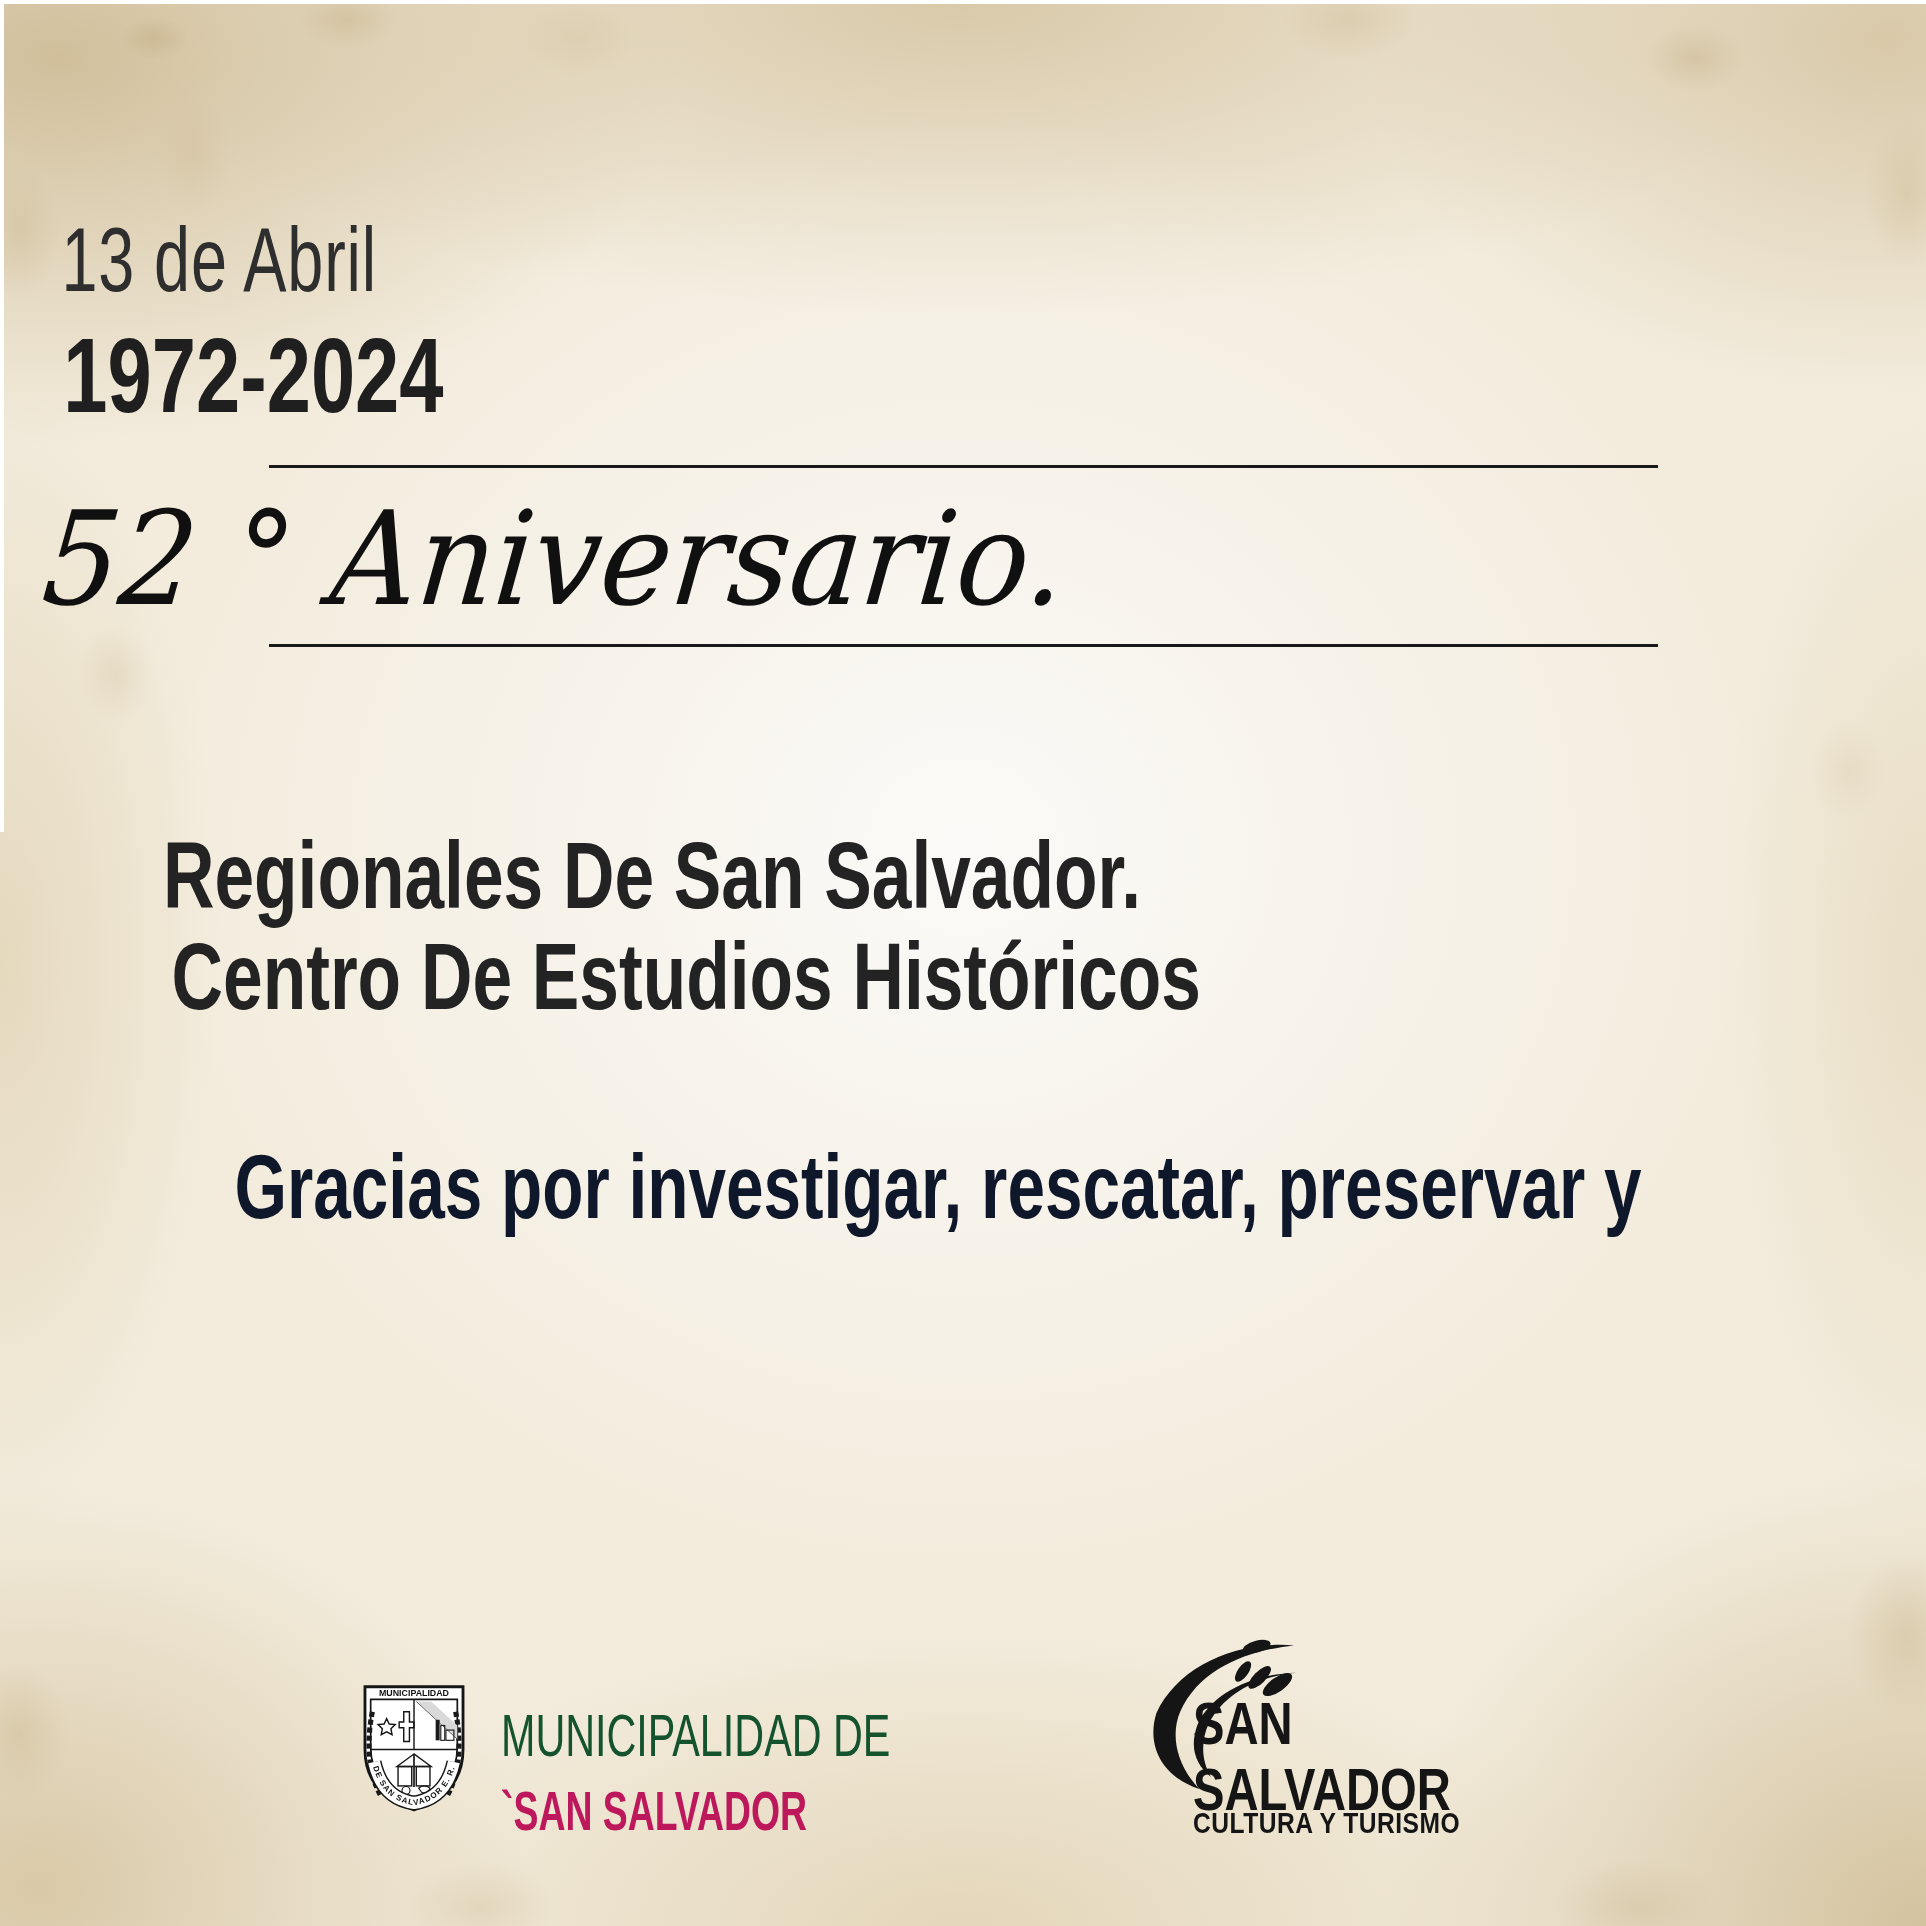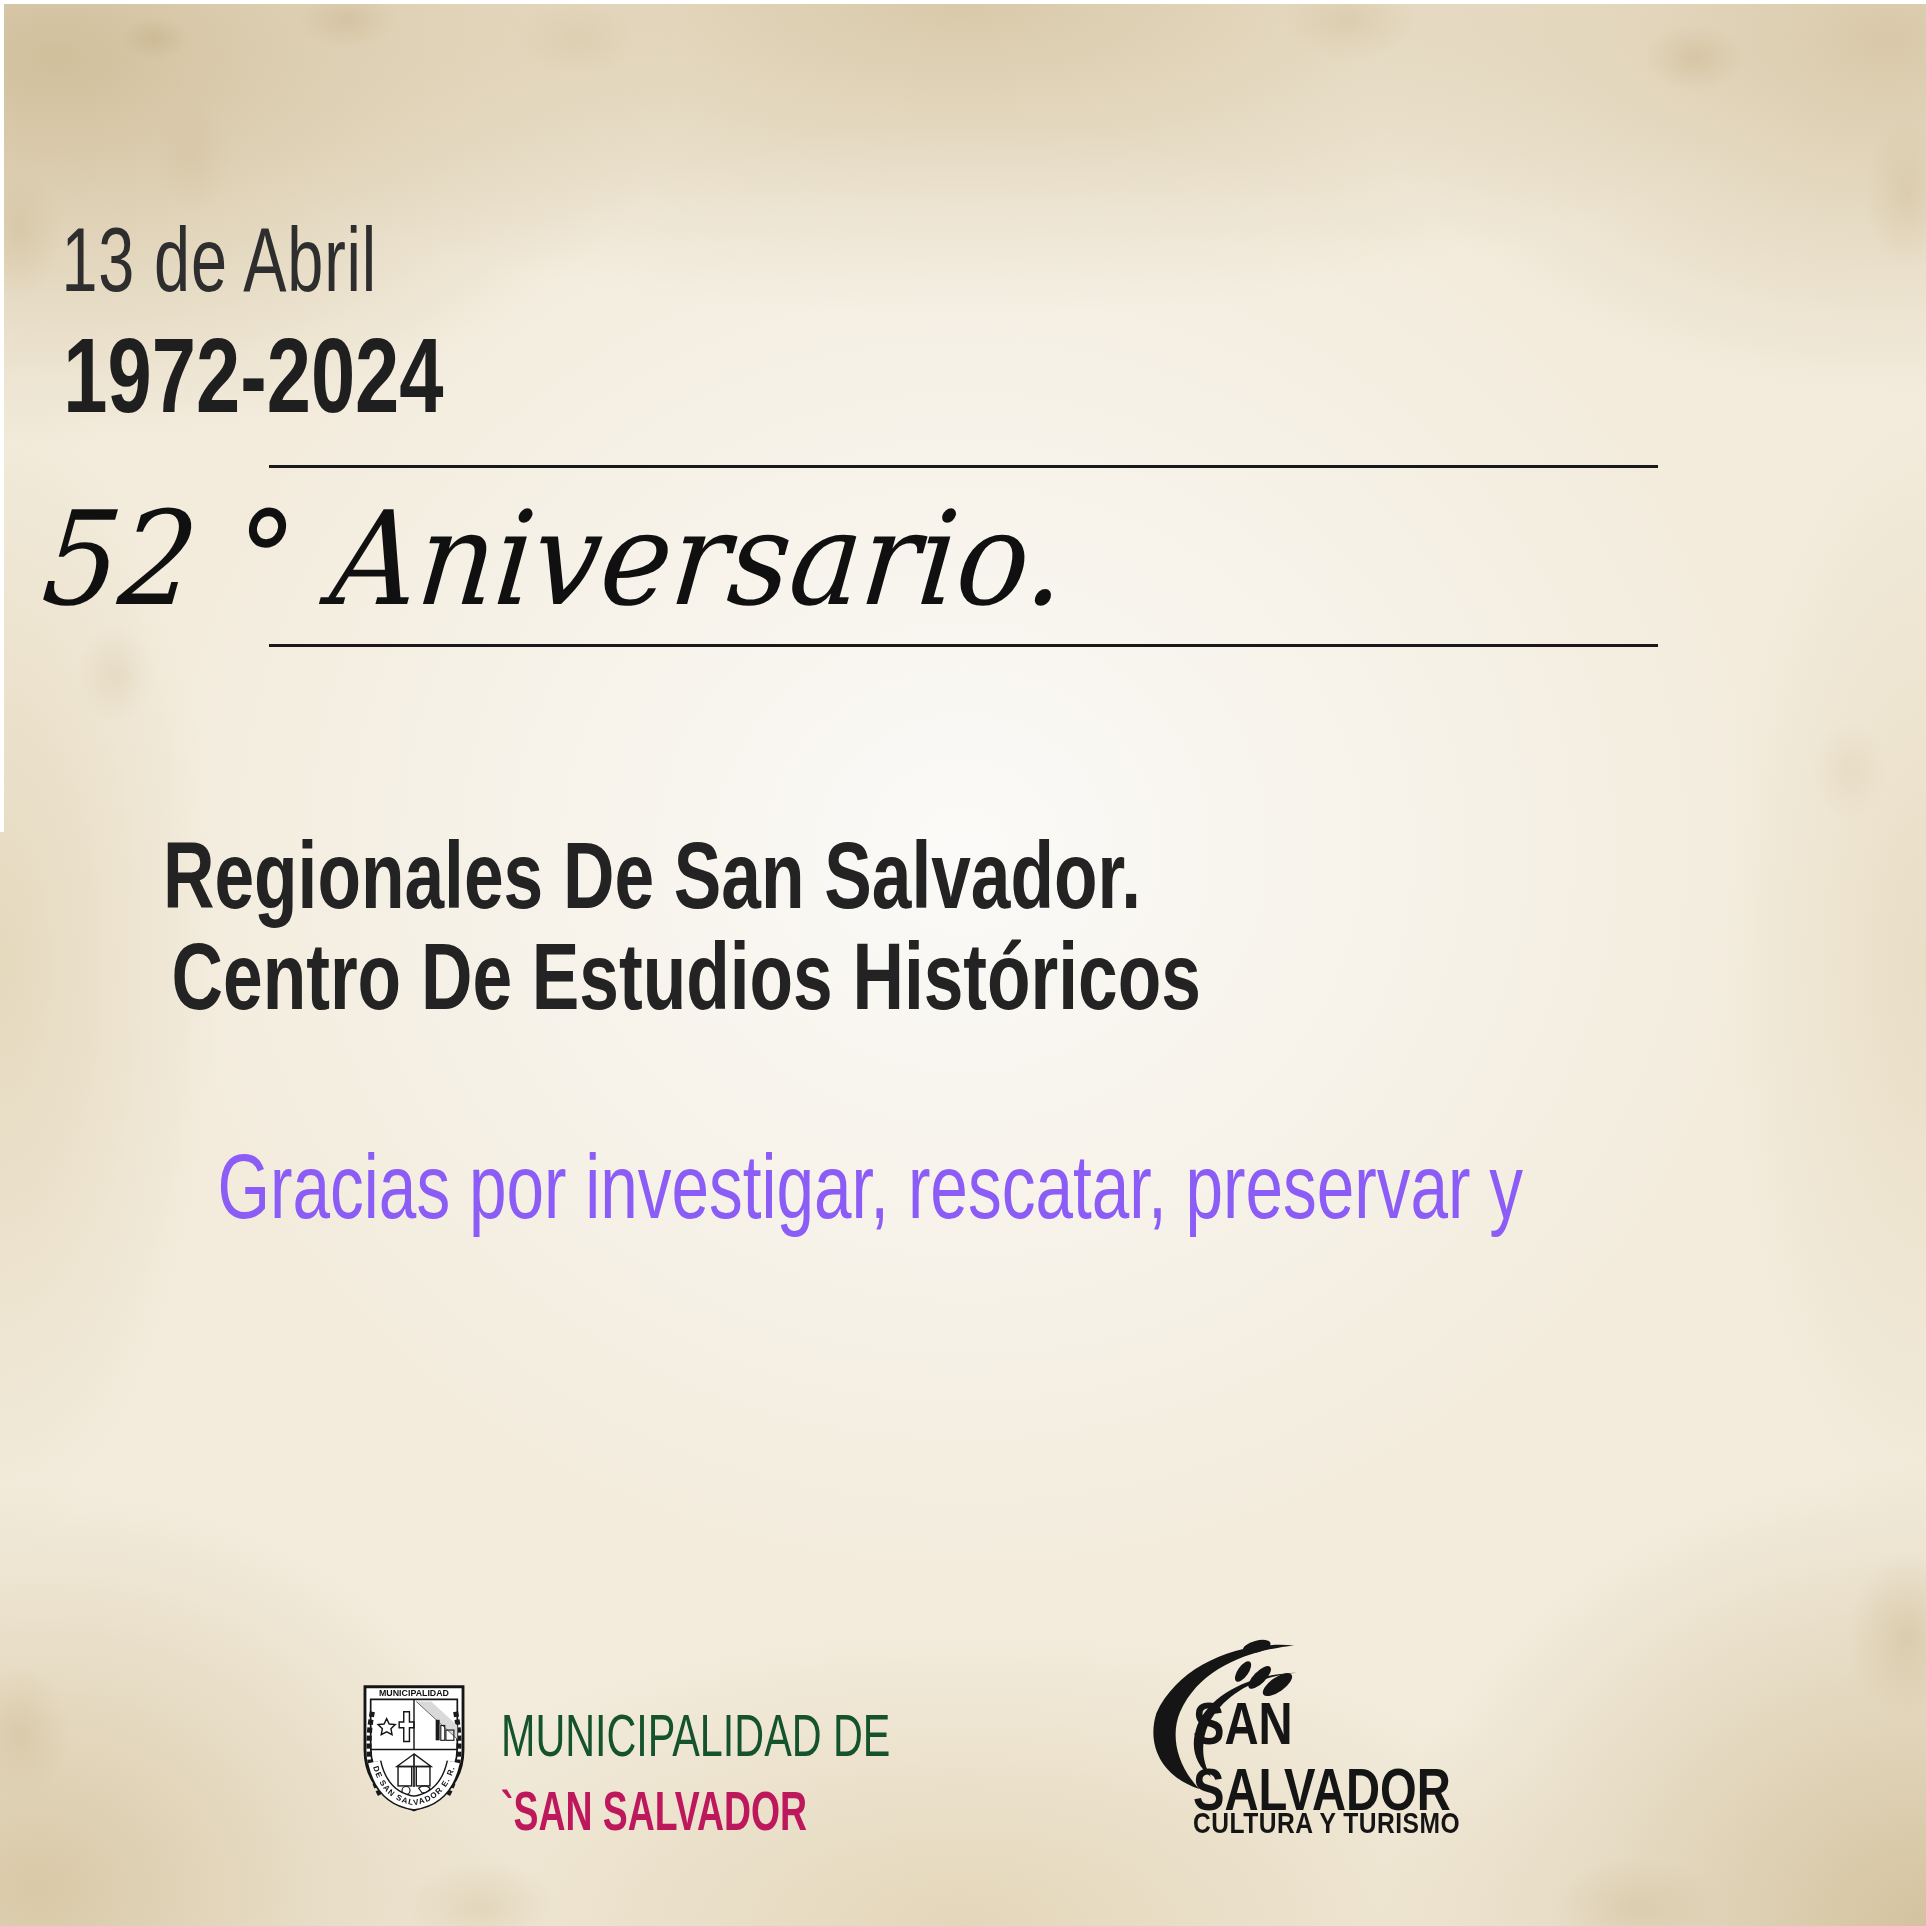--- a/index.html
+++ b/index.html
@@ -49,21 +49,21 @@
 
   .rule{position:absolute;left:269px;width:1389px;height:3px;background:#191919;}
   .rule-1{top:465px;}
   .rule-2{top:644px;}
 
   .script-line{top:483px;font-family:"DejaVu Serif",serif;font-style:italic;font-size:130px;color:#101010;}
   .script-line .squeeze{transform:scaleX(.92) skewX(-6deg);}
 
   .title-block{top:825px;font-size:95px;font-weight:700;color:#232323;line-height:1.06;}
   .title-block .squeeze{transform:scaleX(.75);}
-  .message-block{top:1139px;font-size:90px;font-weight:400;color:#8b5cf6;line-height:1.07;}
+  .message-block{top:1139px;font-size:90px;font-weight:700;color:#0f172a;line-height:1.07;}
   .message-block .squeeze{transform:scaleX(.75);}
 
   .footer-logo{position:absolute;}
   #muni-logo{left:357px;top:1679px;width:594px;height:172px;}
   #muni-shield{position:absolute;left:0;top:0;}
   .muni-text{position:absolute;left:144px;white-space:nowrap;color:#14532d;}
   .muni-line1{top:22.6px;font-size:59px;font-weight:400;}
   .muni-line1 .squeeze{transform:scaleX(.7);transform-origin:left center;}
   .muni-line2{top:100px;font-size:55px;font-weight:800;color:#be185d;}
   .muni-line2 .squeeze{transform:scaleX(.68);transform-origin:left center;}

